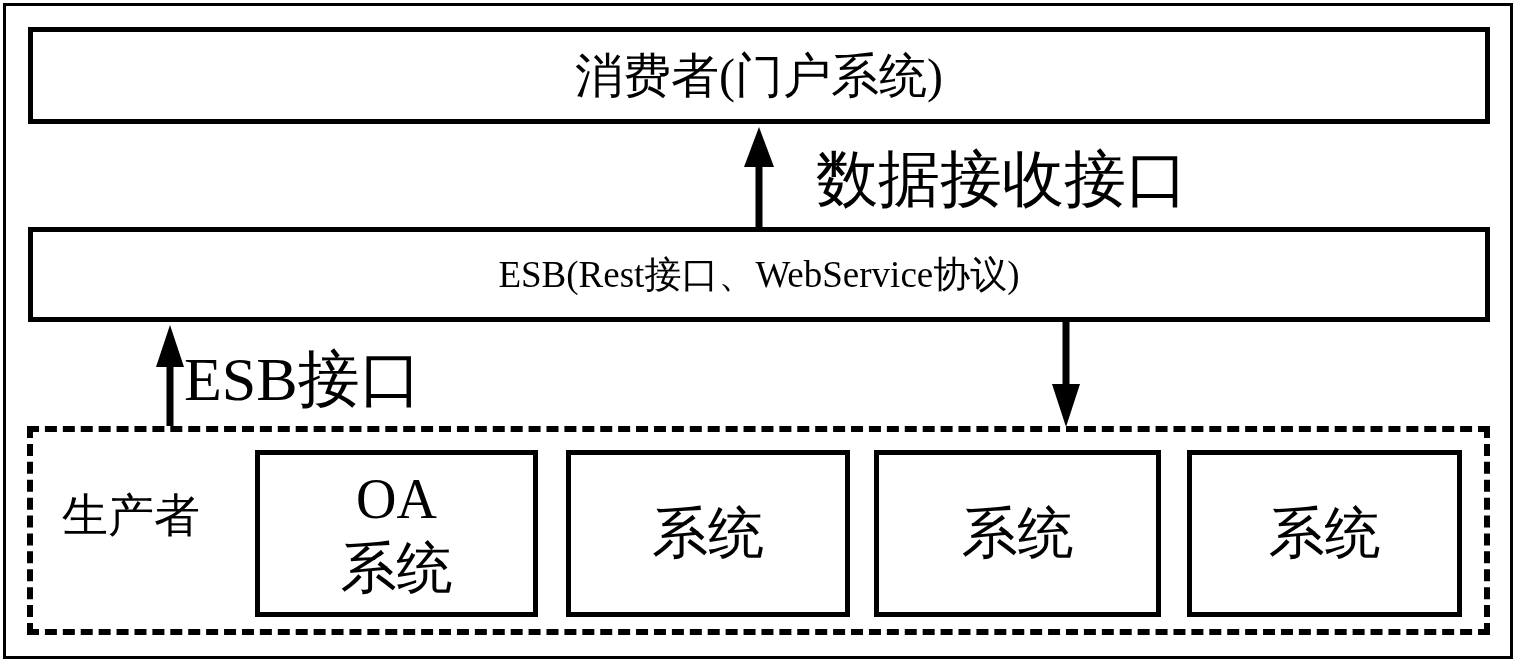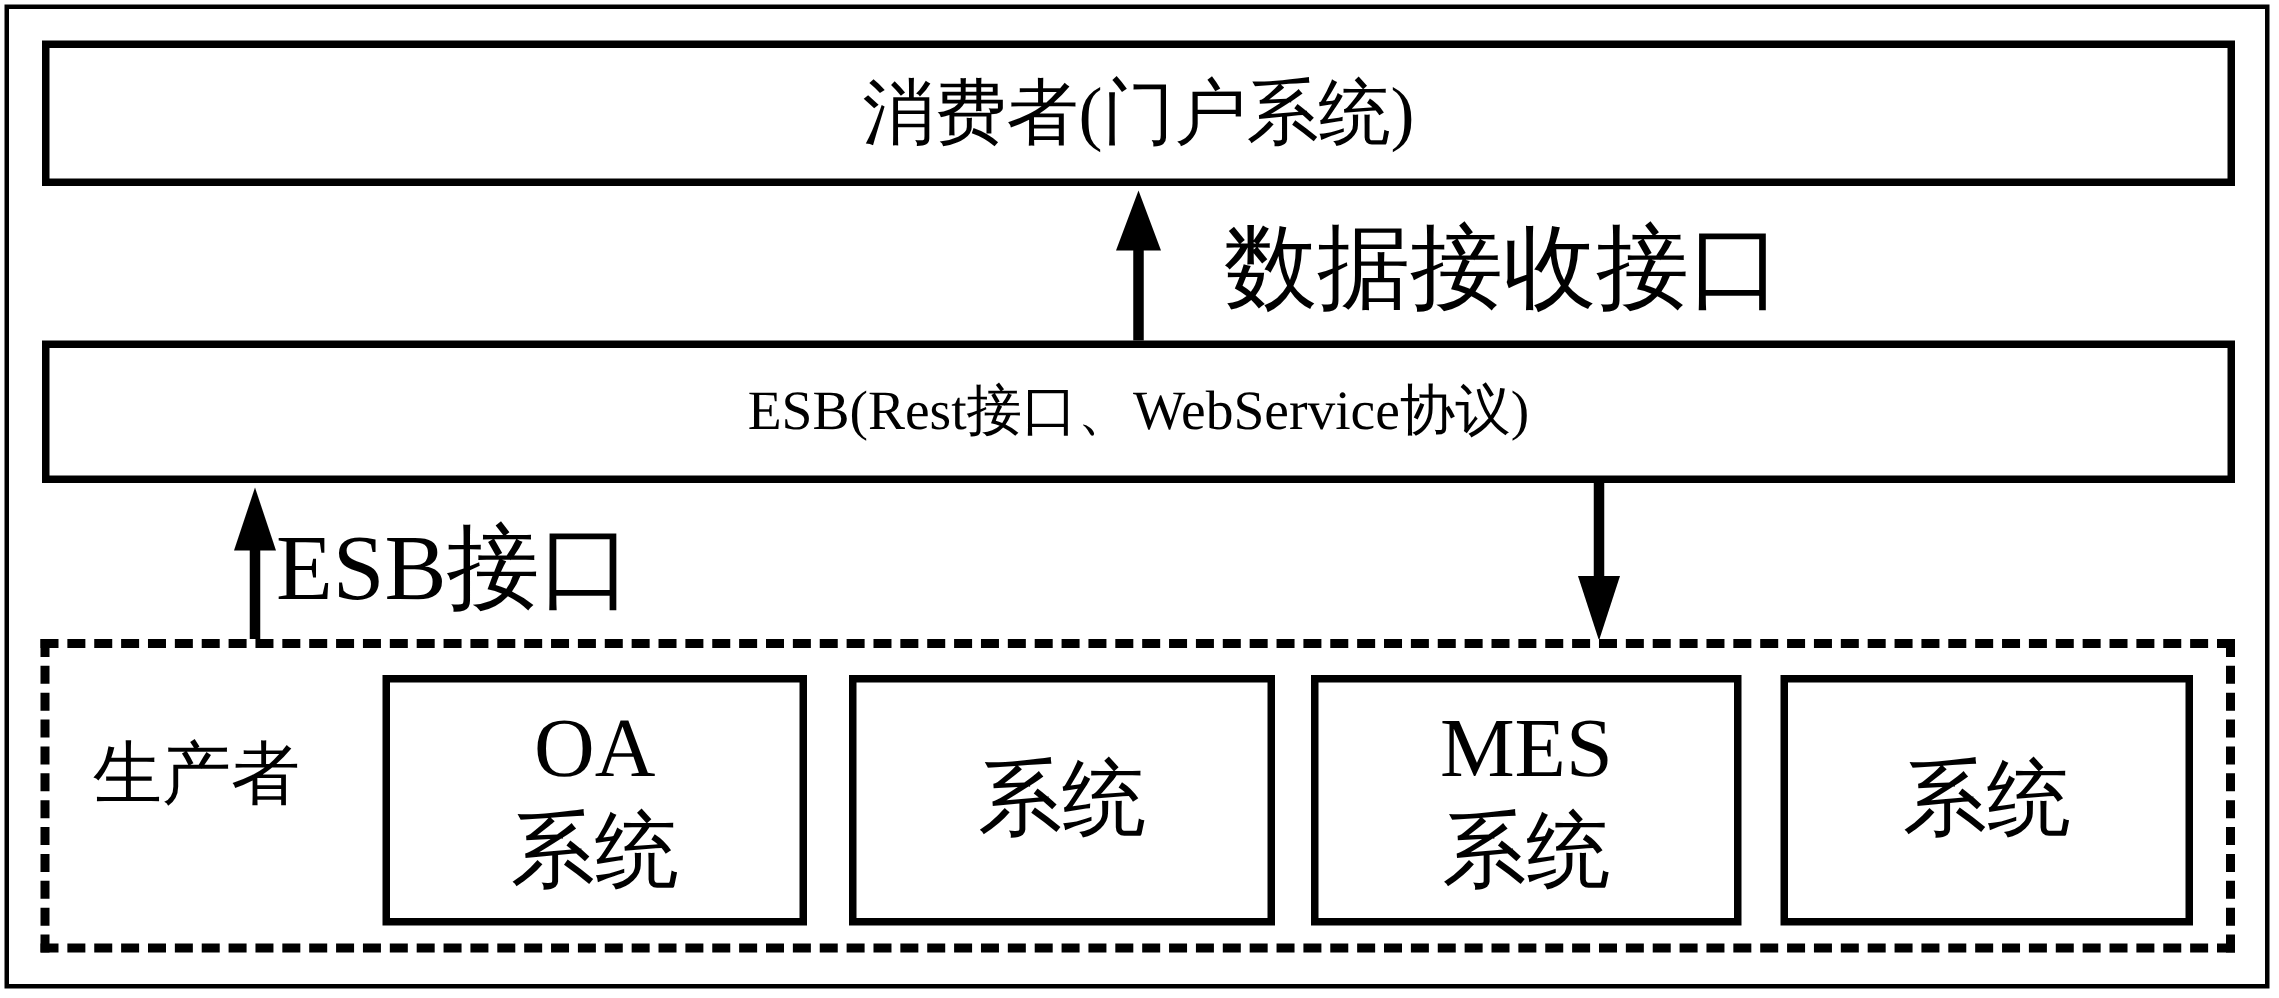--- a/index.html
+++ b/index.html
@@ -157,21 +157,20 @@
   <div class="sys-box" id="sys-oa">
     <span>OA</span>
     <span class="sys-line2">系统</span>
   </div>
 
   <div class="sys-box" id="sys-erp">
     <span class="sys-line2">系统</span>
   </div>
 
   <div class="sys-box" id="sys-mes">
-    <span>MES</span>
     <span class="sys-line2">系统</span>
   </div>
 
   <div class="sys-box" id="sys-new">
     <span class="sys-line2">系统</span>
   </div>
 
 </div>
 
 </body></html>

